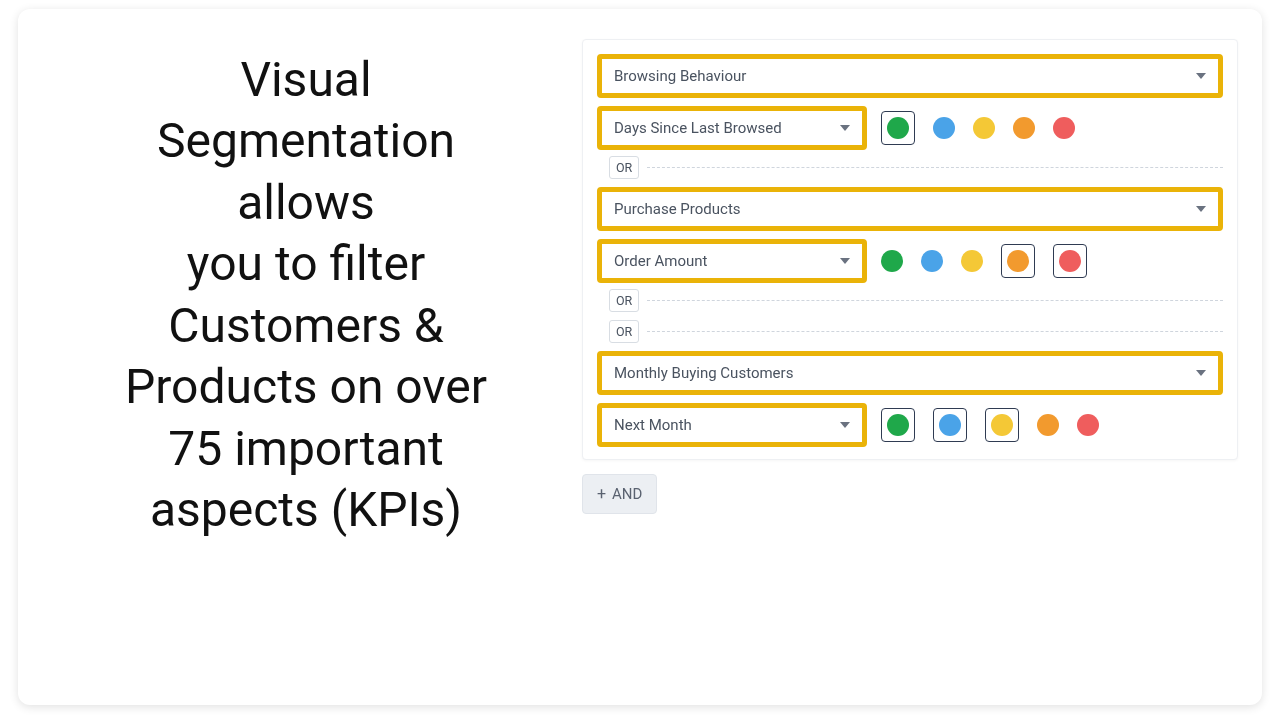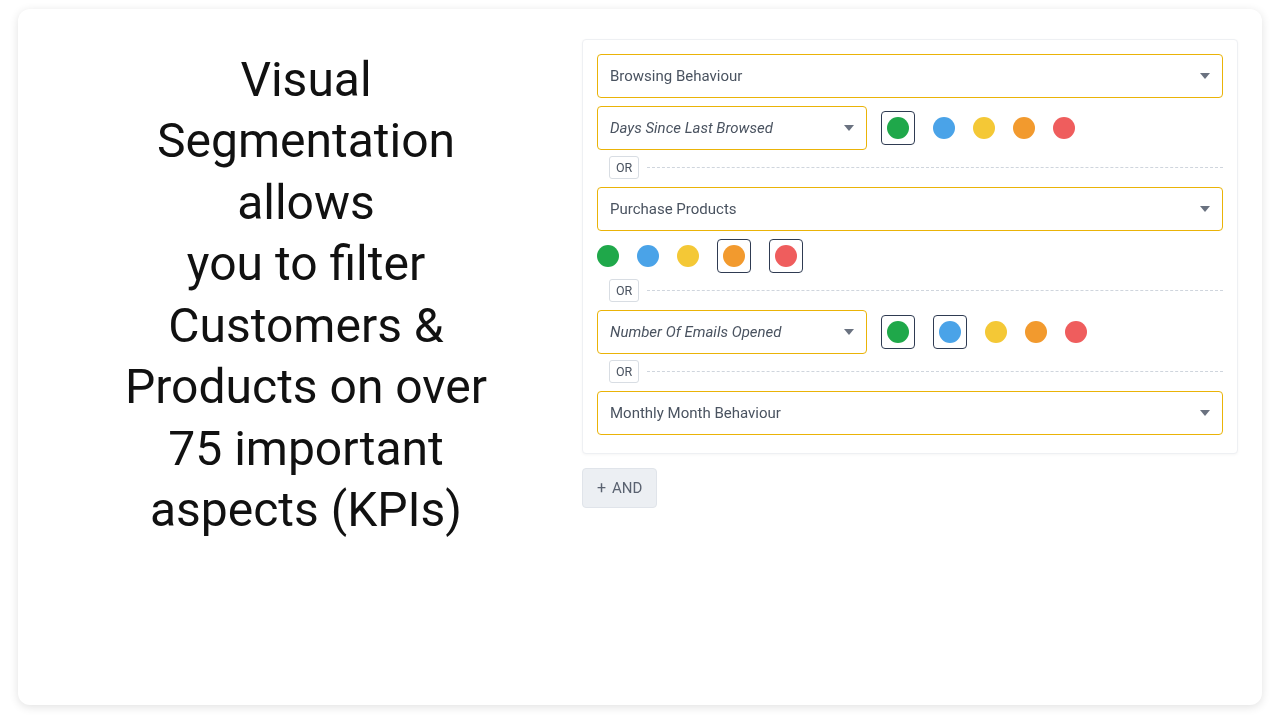--- a/index.html
+++ b/index.html
@@ -45,24 +45,24 @@
     border-radius: 4px;
     padding: 14px 14px 10px 14px;
     box-shadow: 0 1px 3px rgba(0,0,0,0.04);
   }
   .row-top, .row-sub {
     display: flex;
     align-items: center;
     gap: 14px;
   }
   .row-top { margin-bottom: 8px; }
-  .row-sub { margin-bottom: 2px; font-style: italic; }
+  .row-sub { margin-bottom: 2px; }
   .select {
     height: 44px;
-    border: 1px solid #eab308;
+    border: 5px solid #eab308;
     border-radius: 4px;
     display: flex;
     align-items: center;
     justify-content: space-between;
     padding: 0 12px;
     color: #4a5360;
     font-size: 15px;
     background: #fff;
     cursor: pointer;
     flex: 1;
@@ -181,63 +181,69 @@
         <span class="dash"></span>
       </div>
 
       <div class="row-top">
         <div class="select wide">
           <span>Purchase Products</span>
           <span class="caret"></span>
         </div>
       </div>
       <div class="row-sub">
+        <div class="select narrow">
+          <span>Order Amount</span>
+          <span class="caret"></span>
+        </div>
         <div class="dots">
           <span class="dot c-green"></span>
           <span class="dot c-blue"></span>
           <span class="dot c-yellow"></span>
           <span class="dot-box">
               <span class="dot c-orange"></span>
             </span>
           <span class="dot-box">
               <span class="dot c-red"></span>
             </span>
         </div>
       </div>
       <div class="or-line">
         <span class="or-badge">OR</span>
         <span class="dash"></span>
       </div>
 
-      <div class="row-sub">
-        <div class="select narrow">
-          <span>Number Of Emails Opened</span>
-          <span class="caret"></span>
-        </div>
-        <div class="dots">
-          <span class="dot-box">
-              <span class="dot c-green"></span>
-            </span>
-          <span class="dot-box">
-              <span class="dot c-blue"></span>
-            </span>
-          <span class="dot c-yellow"></span>
-          <span class="dot c-orange"></span>
-          <span class="dot c-red"></span>
-        </div>
-      </div>
       <div class="or-line">
         <span class="or-badge">OR</span>
         <span class="dash"></span>
       </div>
 
       <div class="row-top">
         <div class="select wide">
-          <span>Monthly Month Behaviour</span>
-          <span class="caret"></span>
+          <span>Monthly Buying Customers</span>
+          <span class="caret"></span>
+        </div>
+      </div>
+      <div class="row-sub">
+        <div class="select narrow">
+          <span>Next Month</span>
+          <span class="caret"></span>
+        </div>
+        <div class="dots">
+          <span class="dot-box">
+              <span class="dot c-green"></span>
+            </span>
+          <span class="dot-box">
+              <span class="dot c-blue"></span>
+            </span>
+          <span class="dot-box">
+              <span class="dot c-yellow"></span>
+            </span>
+          <span class="dot c-orange"></span>
+          <span class="dot c-red"></span>
         </div>
       </div>
 
     </div>
 
     <div class="and-btn">
       <span class="plus">+</span>
       <span>AND</span>
     </div>
   </div>

